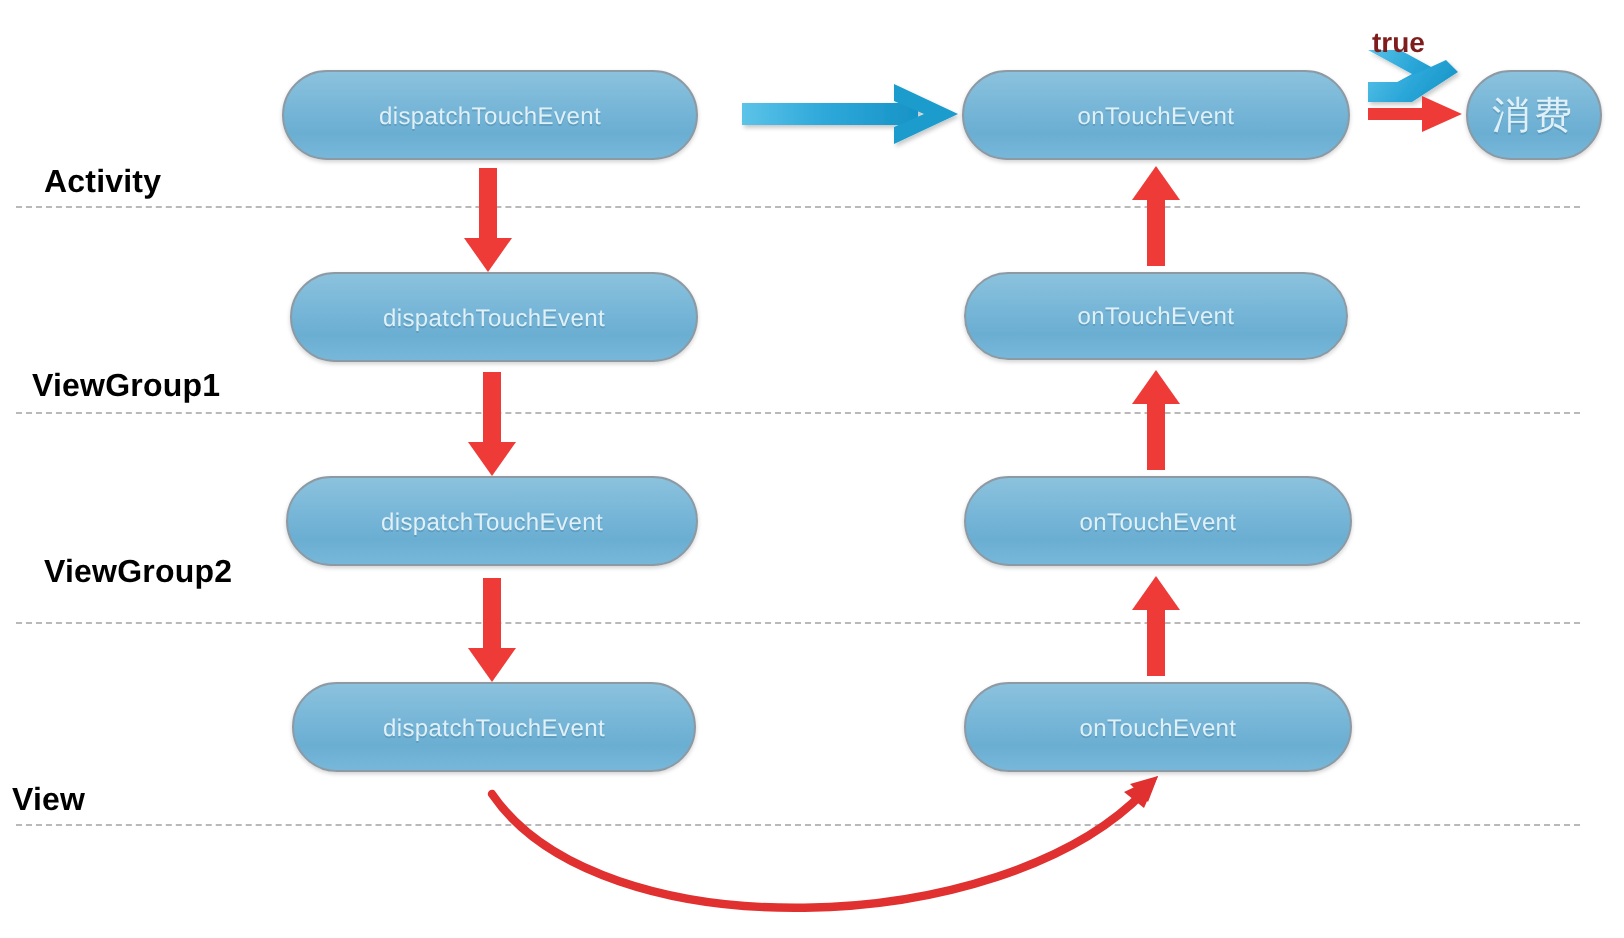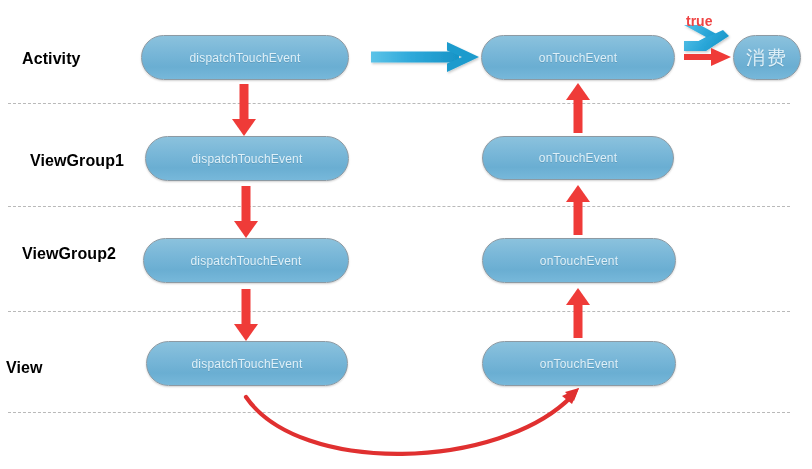--- a/index.html
+++ b/index.html
@@ -25,20 +25,21 @@
 
   
   .row-label {
     position: absolute;
     color: #000000;
     font-size: 16px;
     font-weight: 700;
     letter-spacing: 0.1px;
     white-space: nowrap;
     line-height: 1;
+    margin-top: 33px;
   }
 
   
   .pill {
     position: absolute;
     box-sizing: border-box;
     border: 1.3px solid #8d9aa3;
     border-radius: 999px;
     background: linear-gradient(180deg,
         #8bc2dd 0%,
@@ -65,21 +66,21 @@
   
   .sep {
     position: absolute;
     height: 0;
     border-top: 1.4px dashed #b9b9b9;
   }
 
   
   .true-label {
     position: absolute;
-    color: #ef4444;
+    color: #7f1d1d;
     font-size: 14px;
     font-weight: 700;
     line-height: 1;
     white-space: nowrap;
     z-index: 4;
   }
 </style>
 </head>
 <body>
 
@@ -153,21 +154,21 @@
     <g>
       <path d="M 246,397 C 300,476 500,470 572,396" fill="none" stroke="#e03030" stroke-width="4.2" stroke-linecap="round"></path>
       <polygon points="579,388 562,396 572,404" fill="#e03030"></polygon>
       <polygon points="579,388 565,392 574,401" fill="#e03030"></polygon>
     </g>
   </svg>
 
   <div class="layer-nodes">
 
     <div class="row-label" style="left:22px; top:51px;">Activity</div>
-    <div class="row-label" style="left:30px; top:153px;">ViewGroup1</div>
+    <div class="row-label" style="left:16px; top:153px;">ViewGroup1</div>
     <div class="row-label" style="left:22px; top:246px;">ViewGroup2</div>
     <div class="row-label" style="left:6px; top:360px;">View</div>
 
     <div class="pill" style="left:141px; top:35px; width:208px; height:45px;">dispatchTouchEvent</div>
     <div class="pill" style="left:145px; top:136px; width:204px; height:45px;">dispatchTouchEvent</div>
     <div class="pill" style="left:143px; top:238px; width:206px; height:45px;">dispatchTouchEvent</div>
     <div class="pill" style="left:146px; top:341px; width:202px; height:45px;">dispatchTouchEvent</div>
 
     <div class="pill" style="left:481px; top:35px; width:194px; height:45px;">onTouchEvent</div>
     <div class="pill" style="left:482px; top:136px; width:192px; height:44px;">onTouchEvent</div>

